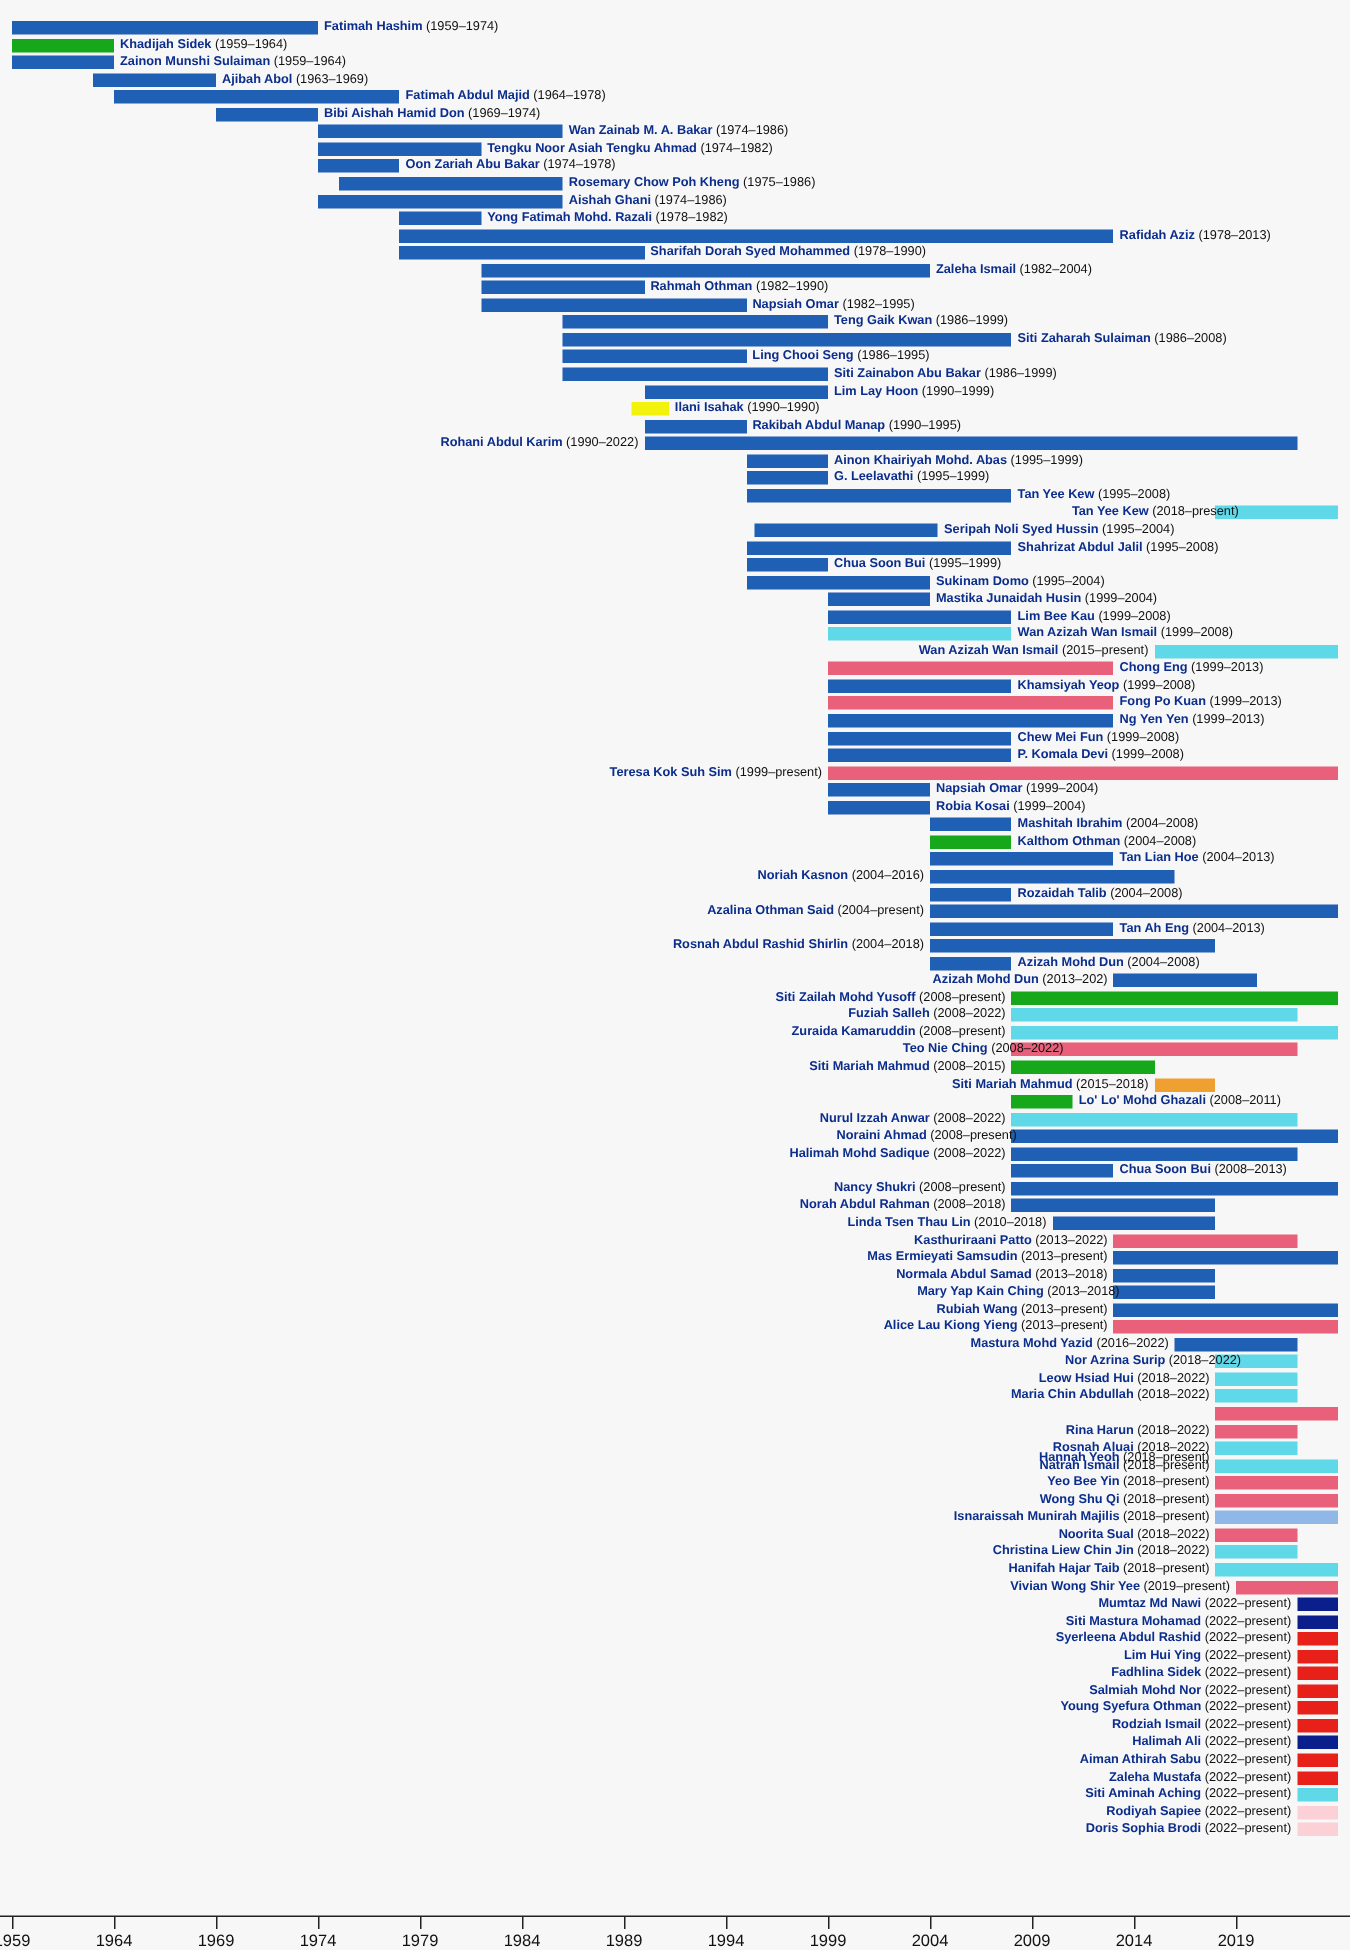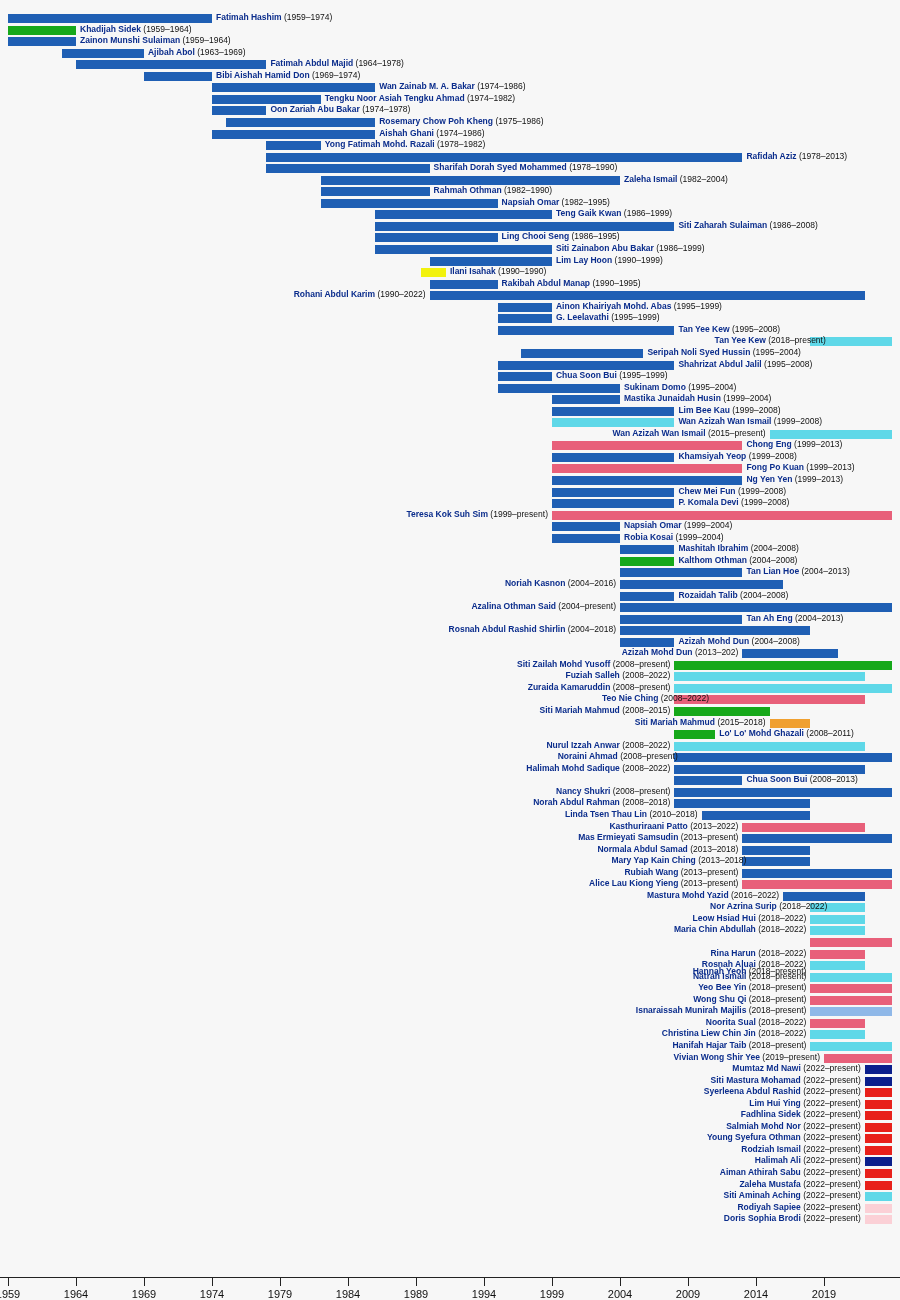--- a/index.html
+++ b/index.html
@@ -192,21 +192,21 @@
         <div class="bar-label" style="left: 58.4px;"><span class="name">G. Leelavathi</span><span class="years"> (1995–1999)</span></div>
       </div>
       <div class="bar-row" style="left: 497.6px; top: 325.85px; width: 176.8px;">
         <div class="bar" style="width: 176.8px; background: rgb(31, 95, 180);"></div>
         <div class="bar-label" style="left: 180.8px;"><span class="name">Tan Yee Kew</span><span class="years"> (1995–2008)</span></div>
       </div>
       <div class="bar-row" style="left: 810.4px; top: 337.4px; width: 101px;">
         <div class="bar" style="width: 81.6px; background: rgb(95, 216, 232);"></div>
         <div class="bar-label" style="left: auto; right: 85.6px;"><span class="name">Tan Yee Kew</span><span class="years"> (2018–present)</span></div>
       </div>
-      <div class="bar-row" style="left: 521px; top: 348.95px; width: 124px; padding-left: 32px;">
+      <div class="bar-row" style="left: 503px; top: 348.95px; width: 124px; padding-left: 32px;">
         <div class="bar" style="width: 122.4px; background: rgb(31, 95, 180);"></div>
         <div class="bar-label" style="left: 126.4px;"><span class="name">Seripah Noli Syed Hussin</span><span class="years"> (1995–2004)</span></div>
       </div>
       <div class="bar-row" style="left: 497.6px; top: 360.5px; width: 176.8px;">
         <div class="bar" style="width: 176.8px; background: rgb(31, 95, 180);"></div>
         <div class="bar-label" style="left: 180.8px;"><span class="name">Shahrizat Abdul Jalil</span><span class="years"> (1995–2008)</span></div>
       </div>
       <div class="bar-row" style="left: 497.6px; top: 372.05px; width: 54.4px;">
         <div class="bar" style="width: 54.4px; background: rgb(31, 95, 180);"></div>
         <div class="bar-label" style="left: 58.4px;"><span class="name">Chua Soon Bui</span><span class="years"> (1995–1999)</span></div>

